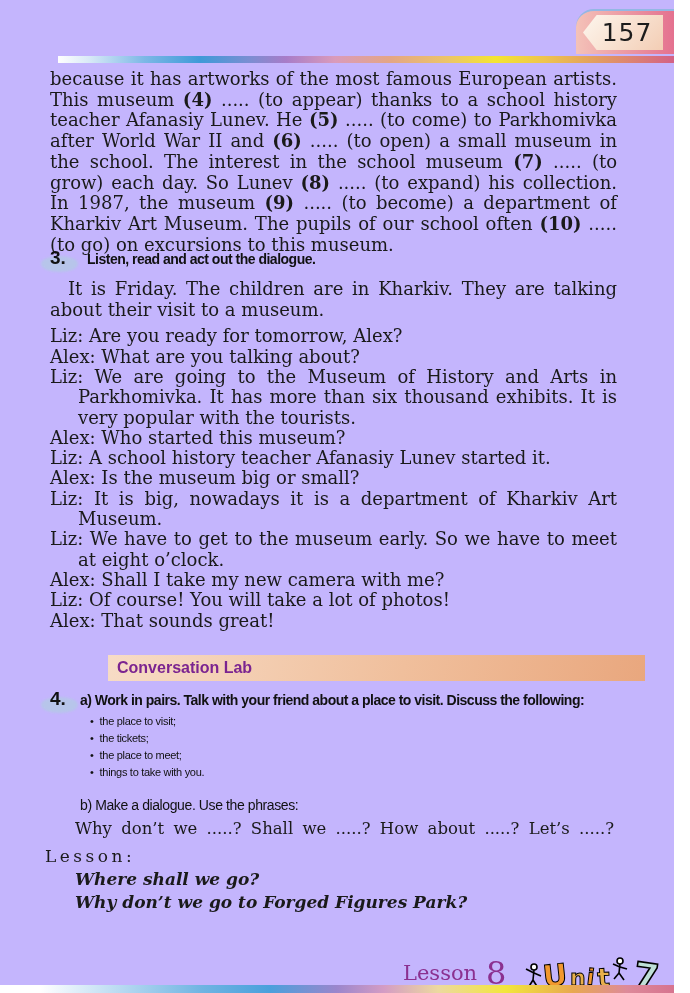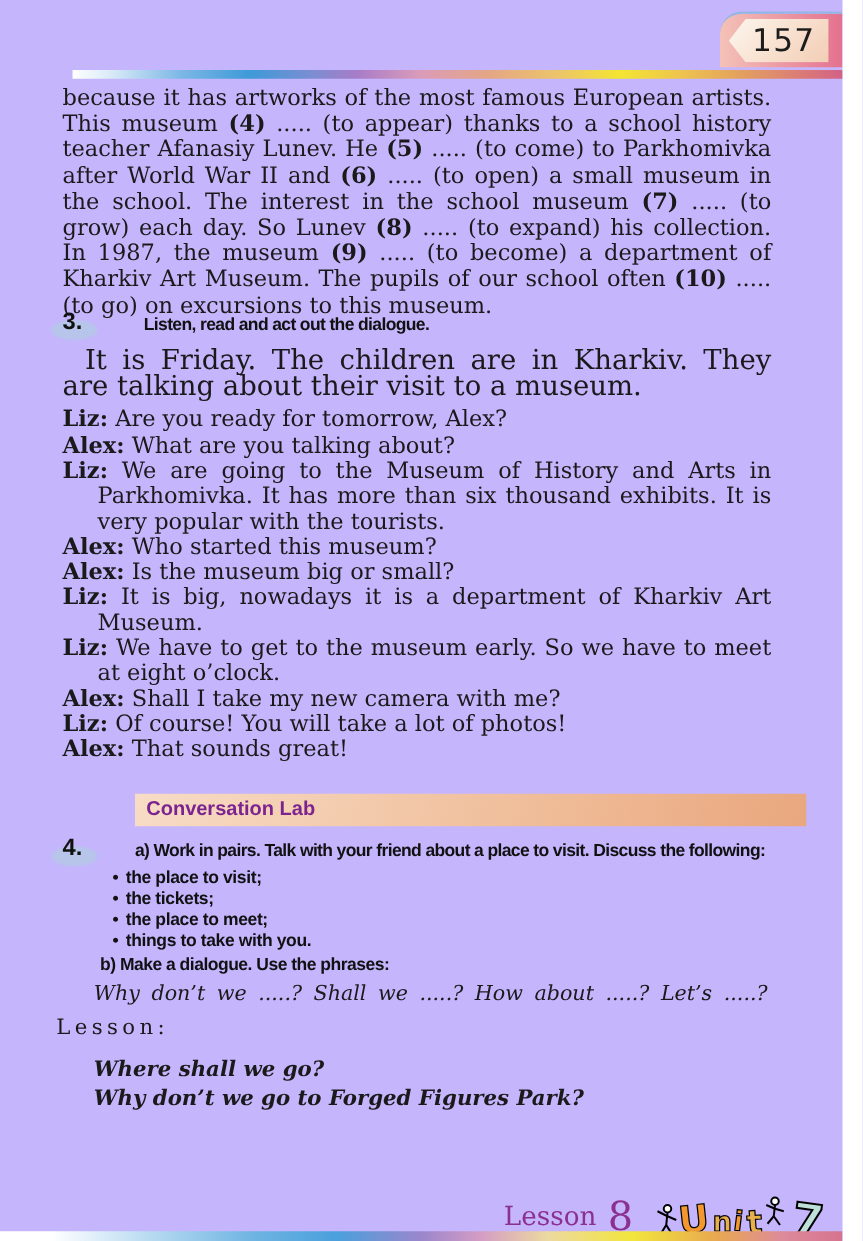--- a/index.html
+++ b/index.html
@@ -29,45 +29,45 @@
   .gapfill{margin:0;height:166px;font-size:18px;line-height:20.7px;text-align:justify;}
   .gapfill b{font-weight:700;}
 
   .ex-header{display:flex;align-items:flex-start;margin-top:12px;}
   .num-wrap{position:relative;flex:none;width:37px;
     font-family:"Liberation Sans",sans-serif;font-weight:bold;font-size:19px;color:#111;}
   .num-blob{position:absolute;left:-9px;top:9px;width:37px;height:16px;border-radius:50%;
     background:#b4c9e6;opacity:.8;filter:blur(1px);z-index:0;}
   .num-text{position:relative;z-index:1;}
   .ex-instruction{flex:1;font-family:"Liberation Sans",sans-serif;font-weight:bold;
-    font-size:14px;letter-spacing:-0.5px;line-height:20px;padding-top:2px;color:#111;margin-left:28px;}
+    font-size:14px;letter-spacing:-0.5px;line-height:20px;padding-top:2px;color:#111;}
 
-  .intro{margin:10px 0 0 0;font-size:22px;line-height:20.7px;text-align:justify;text-indent:18px;}
+  .intro{margin:10px 0 0 0;font-size:18px;line-height:20.7px;text-align:justify;text-indent:18px;}
 
   .dialogue{margin-top:6px;}
   .dline{margin:0;padding-left:28px;text-indent:-28px;font-size:18px;line-height:20.3px;
     text-align:justify;}
-  .dline b{font-weight:700;}
+  .dline b{font-weight:400;}
 
   .conv-lab{margin:24px 0 0 58px;width:537px;height:26px;
     background:linear-gradient(105deg,#f7dcc6 0%,#f0bf9c 55%,#e9a77e 100%);
     font-family:"Liberation Sans",sans-serif;font-weight:bold;font-size:16px;
     color:#7b2490;line-height:26px;padding-left:9px;box-sizing:border-box;}
 
   .ex4-block{margin-top:7px;}
   .ex4-block .num-wrap{width:30px;}
   .bullets{margin:3px 0 0 40px;}
-  .bullet{margin:0;font-family:"Liberation Sans",sans-serif;font-weight:bold;font-size:14px;
+  .bullet{margin:0;font-family:"Liberation Sans",sans-serif;font-weight:normal;font-size:11px;
     letter-spacing:-0.3px;line-height:17.2px;color:#111;}
   .bullet::before{content:"\2022";margin-right:6px;}
-  .part-b{margin:2px 0 0 30px;font-family:"Liberation Sans",sans-serif;font-weight:bold;
+  .part-b{margin:15px 0 0 30px;font-family:"Liberation Sans",sans-serif;font-weight:normal;
     font-size:14px;letter-spacing:-0.4px;color:#111;}
-  .phrases{margin:6px 0 0 25px;font-size:16.5px;word-spacing:4px;font-style:italic;}
+  .phrases{margin:6px 0 0 25px;font-size:16.5px;word-spacing:4px;}
   .example-label{margin:8px 0 0 -5px;font-size:17px;letter-spacing:3.5px;}
-  .example-lines{margin:13px 0 0 25px;}
+  .example-lines{margin:2px 0 0 25px;}
   .example-line{margin:0;font-size:17px;line-height:23px;font-style:italic;font-weight:600;}
 
   
   .lesson{position:absolute;bottom:5px;left:403px;color:#8b3090;
     font-family:"DejaVu Serif",serif;font-size:21px;display:flex;align-items:center;}
   .lesson-number{font-size:32px;line-height:30px;margin-left:9px;font-weight:400;}
   .unit-logo{position:absolute;bottom:0;right:2px;width:152px;height:44px;}
   .bottom-bar{position:absolute;bottom:0;left:0;right:0;height:8px;
     background:linear-gradient(to right,
       #ffffff 0%, #ffffff 6%, #cfe6f6 14%, #6fb4e2 30%, #4aa0dc 40%,
@@ -99,20 +99,21 @@
       <div class="ex-instruction">Listen, read and act out the dialogue.</div>
     </div>
 
     <p class="intro">It is Friday. The children are in Kharkiv. They are talking about their visit to a museum.</p>
 
     <div class="dialogue">
         <p class="dline"><b>Liz:</b> <span>Are you ready for tomorrow, Alex?</span></p>
         <p class="dline"><b>Alex:</b> <span>What are you talking about?</span></p>
         <p class="dline"><b>Liz:</b> <span>We are going to the Museum of History and Arts in Parkhomivka. It has more than six thousand exhibits. It is very popular with the tourists.</span></p>
         <p class="dline"><b>Alex:</b> <span>Who started this museum?</span></p>
+        <p class="dline"><b>Liz:</b> <span>A school history teacher Afanasiy Lunev started it.</span></p>
         <p class="dline"><b>Alex:</b> <span>Is the museum big or small?</span></p>
         <p class="dline"><b>Liz:</b> <span>It is big, nowadays it is a department of Kharkiv Art Museum.</span></p>
         <p class="dline"><b>Liz:</b> <span>We have to get to the museum early. So we have to meet at eight o’clock.</span></p>
         <p class="dline"><b>Alex:</b> <span>Shall I take my new camera with me?</span></p>
         <p class="dline"><b>Liz:</b> <span>Of course! You will take a lot of photos!</span></p>
         <p class="dline"><b>Alex:</b> <span>That sounds great!</span></p>
       </div>
 
     <div class="conv-lab">
       <span>Conversation Lab</span>

